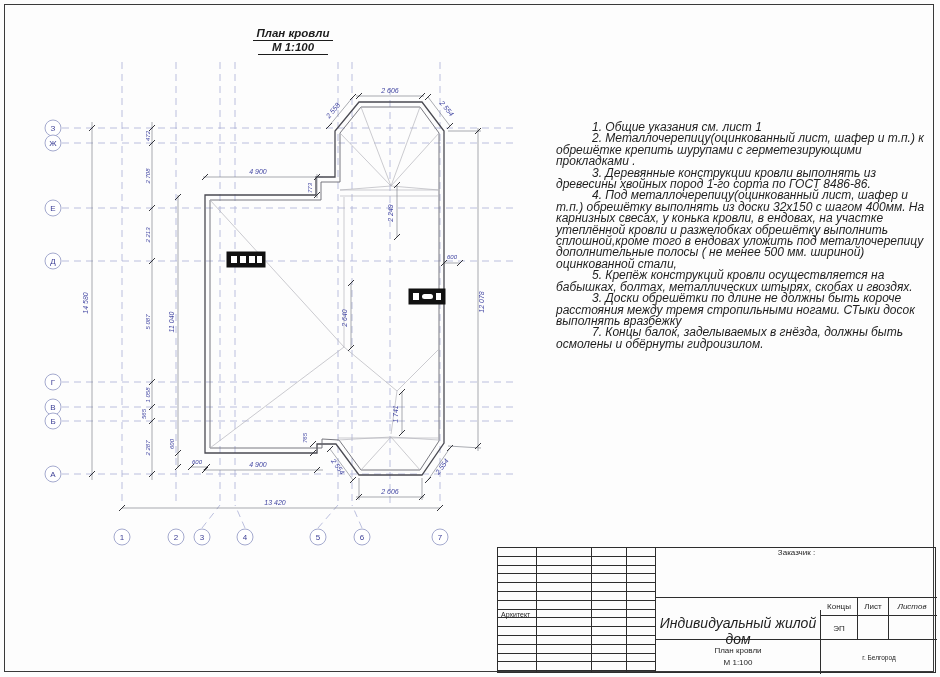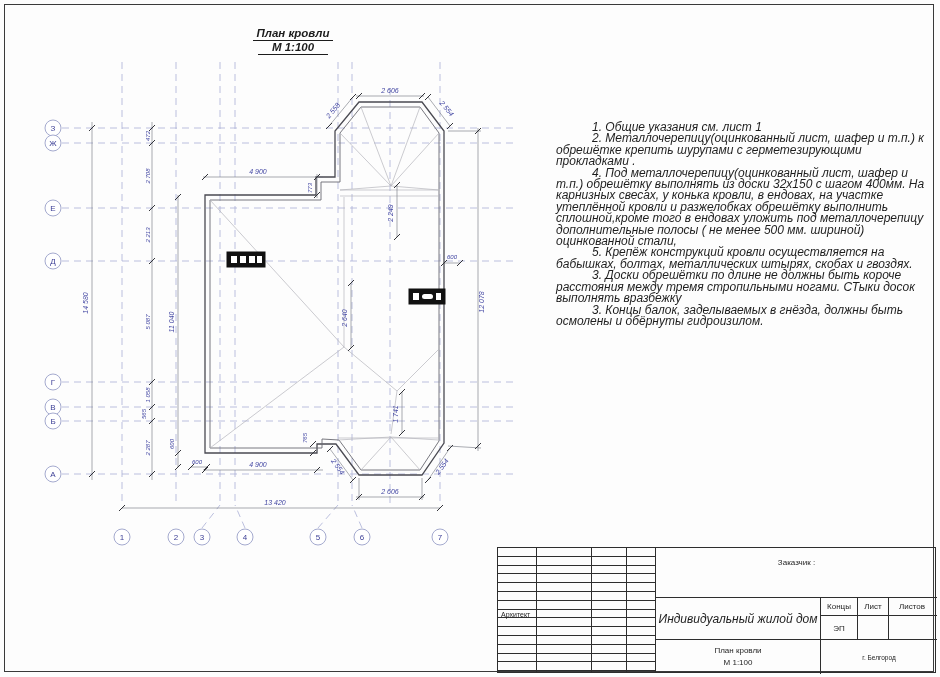--- a/index.html
+++ b/index.html
@@ -36,31 +36,31 @@
     border-right:1.4px solid #2e2e2e;box-sizing:border-box;
     background:repeating-linear-gradient(to bottom,transparent 0,transparent 7.8px,#2e2e2e 7.8px,#2e2e2e 8.8px);
   }
   .tb-vline{position:absolute;top:0;height:100%;width:1px;background:#2e2e2e;}
   .tb-architect{
     position:absolute;left:3px;top:63px;font-size:7px;color:#1e1e1e;white-space:nowrap;
   }
   .tb-right{position:absolute;left:158px;top:0;width:281px;height:100%;}
   .tb-customer{
     position:absolute;left:0;top:0;width:100%;height:50px;border-bottom:1.2px solid #2e2e2e;
-    box-sizing:border-box;display:flex;align-items:center;justify-content:center;padding-bottom:20px;
+    box-sizing:border-box;display:flex;align-items:flex-start;justify-content:center;padding-bottom:20px;
   }
   .tb-mid{position:absolute;left:0;top:50px;width:100%;height:42px;border-bottom:1.2px solid #2e2e2e;box-sizing:border-box;}
   .tb-project{
-    position:absolute;left:0;top:0;width:165px;height:100%;border-right:1.2px solid #2e2e2e;
+    position:absolute;left:0;top:12px;width:165px;height:100%;border-right:1.2px solid #2e2e2e;
     box-sizing:border-box;display:flex;align-items:center;justify-content:center;
-    font-size:12px;font-style:italic;text-align:center;
+    font-size:14px;font-style:italic;text-align:center;
   }
   .tb-stage-head{position:absolute;left:165px;top:0;width:116px;height:18px;display:flex;border-bottom:1.2px solid #2e2e2e;box-sizing:border-box;}
   .tb-stage-head div{flex:none;display:flex;align-items:center;justify-content:center;border-right:1.2px solid #2e2e2e;box-sizing:border-box;height:100%;}
-  .tb-stage-head div:last-child{border-right:none;}
+  .tb-stage-head div:last-child{border-right:none;font-style:italic;}
   .tb-stage-vals{position:absolute;left:165px;top:18px;width:116px;height:24px;display:flex;}
   .tb-stage-vals div{flex:none;display:flex;align-items:center;justify-content:center;border-right:1.2px solid #2e2e2e;box-sizing:border-box;height:100%;}
   .tb-stage-vals div:last-child{border-right:none;}
   .c-stage{width:37px;} .c-sheet{width:31px;} .c-sheets{width:46px;}
   .tb-bot{position:absolute;left:0;top:92px;width:100%;height:34px;}
   .tb-doc{
     position:absolute;left:0;top:0;width:165px;height:100%;border-right:1.2px solid #2e2e2e;
     box-sizing:border-box;display:flex;flex-direction:column;align-items:center;justify-content:center;line-height:12px;
   }
   .tb-city{
@@ -269,24 +269,25 @@
     <text class="bubtxt" x="245" y="540">4</text>
     <text class="bubtxt" x="318" y="540">5</text>
     <text class="bubtxt" x="362" y="540">6</text>
     <text class="bubtxt" x="440" y="540">7</text>
   </g>
 </svg>
 
 <div class="notes">
   <p>1.   Общие указания см. лист 1</p>
   <p>2.   Металлочерепицу(оцинкованный лист, шафер и т.п.) к обрешётке крепить шурупами с герметезирующими прокладками .</p>
+  <p>3.   Деревянные конструкции кровли выполнять из древесины хвойных пород 1-го сорта по ГОСТ 8486-86.</p>
   <p>4.   Под  металлочерепицу(оцинкованный лист, шафер и т.п.) обрешётку выполнять из доски 32х150 с шагом 400мм. На карнизных свесах, у конька кровли, в ендовах, на участке утеплённой кровли и разжелобках обрешётку выполнить сплошной,кроме того в ендовах уложить под металлочерепицу дополнительные полосы ( не менее 500 мм. шириной) оцинкованной стали,</p>
   <p>5.   Крепёж конструкций кровли осуществляется на бабышках, болтах, металлических штырях, скобах и гвоздях.</p>
   <p>3.   Доски обрешётки по длине не должны быть короче расстояния между тремя стропильными ногами. СТыки досок выполнять вразбежку</p>
-  <p>3.   Концы балок, заделываемых в гнёзда, должны быть осмолены и обёрнуты гидроизилом.</p>
+  <p>7.   Концы балок, заделываемых в гнёзда, должны быть осмолены и обёрнуты гидроизилом.</p>
 </div>
 
 <div class="tblock">
   <div class="tb-left">
     <div class="tb-vline" style="left:38px;"></div>
     <div class="tb-vline" style="left:93px;"></div>
     <div class="tb-vline" style="left:128px;"></div>
     <div class="tb-architect">Архитект</div>
   </div>
   <div class="tb-right">

